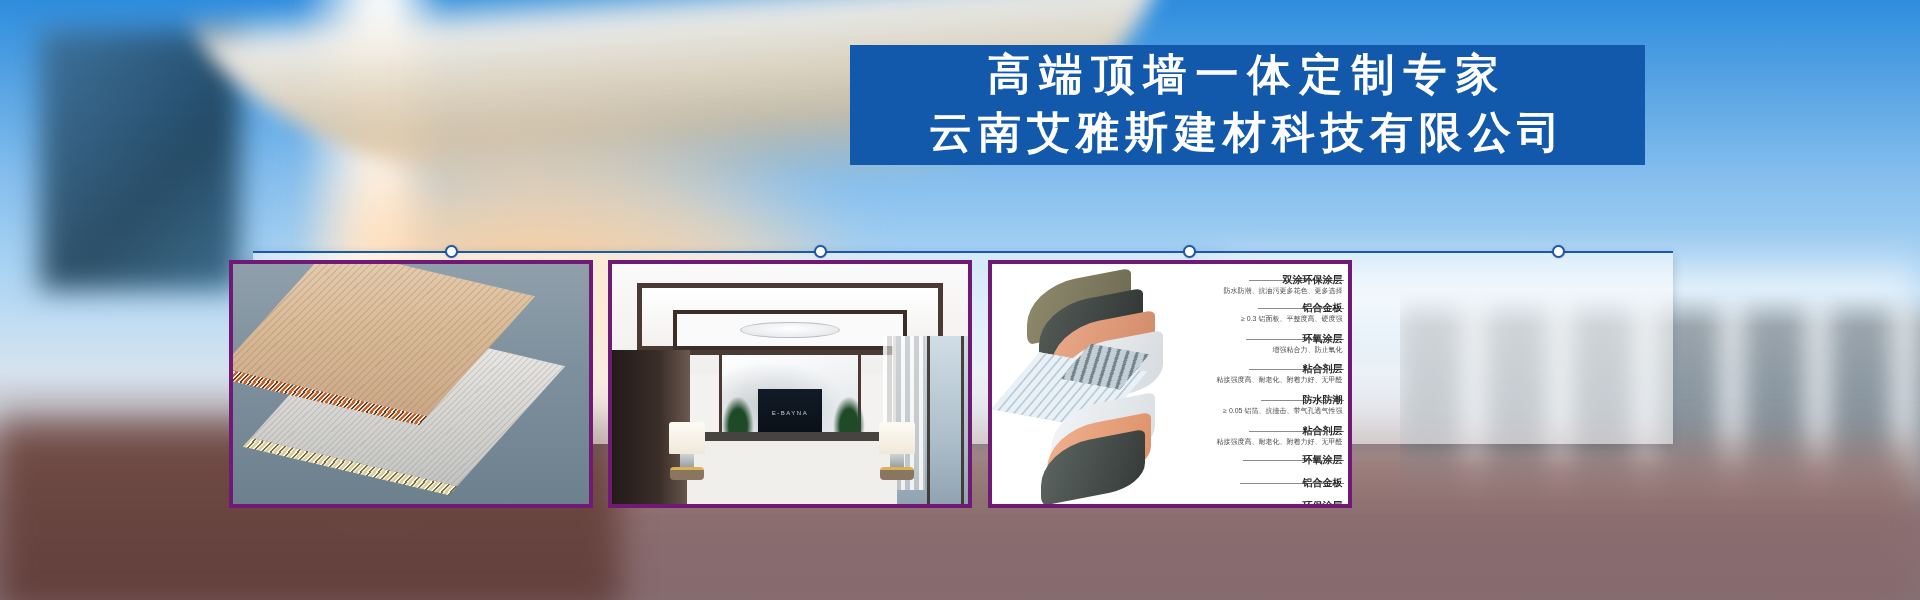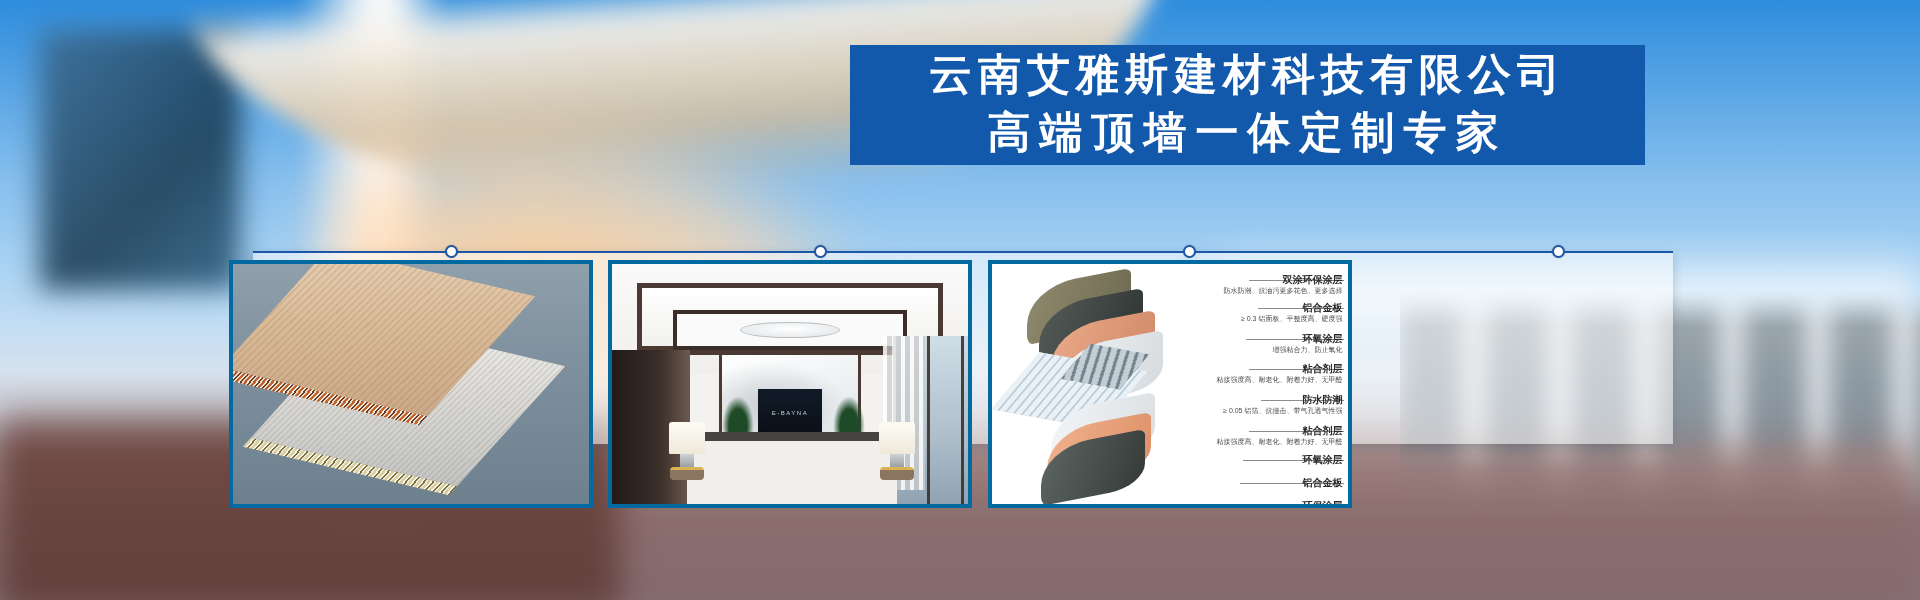--- a/index.html
+++ b/index.html
@@ -147,21 +147,21 @@
     background:#1c57a8;
   }
   .rail-dot {
     position:absolute; top:-6px; width:13px; height:13px; border-radius:50%;
     background:#ffffff; border:2px solid #1c57a8;
     box-shadow:0 0 2px rgba(0,0,0,.25);
   }
 
   .slide {
     position:absolute; top:8px; height:248px;
-    border:4px solid #0369a1;
+    border:4px solid #701a75;
     overflow:hidden;
     background:#0f766e;
   }
   #slide-1 { left:-24px;  width:364px; }
   #slide-2 { left:355px;  width:364px; }
   #slide-3 { left:735px;  width:364px; }
 
   
   .photo-boards { position:absolute; inset:0; background:linear-gradient(to bottom,#8fa0ab 0%,#7f919e 40%,#6d808e 100%); }
   .board {
@@ -315,22 +315,22 @@
   <div class="bg-building-left"></div>
   <div class="bg-columns"></div>
   <div class="bg-canopy"></div>
   <div class="bg-orange-glow"></div>
   <div class="bg-cloudband"></div>
   <div class="bg-building-right"></div>
   <div class="bg-ground"></div>
   <div class="bg-ground-left"></div>
 
   <div id="title-banner">
+    <div class="tline l2">高端顶墙一体定制专家</div>
     <div class="tline l1">云南艾雅斯建材科技有限公司</div>
-    <div class="tline l2">高端顶墙一体定制专家</div>
   </div>
 
   <div id="gallery-panel">
 
     <div id="gallery-frame"></div>
 
     <div id="rail">
       <span class="rail-dot" style="left:13.5%"></span>
       <span class="rail-dot" style="left:39.5%"></span>
       <span class="rail-dot" style="left:65.5%"></span>

